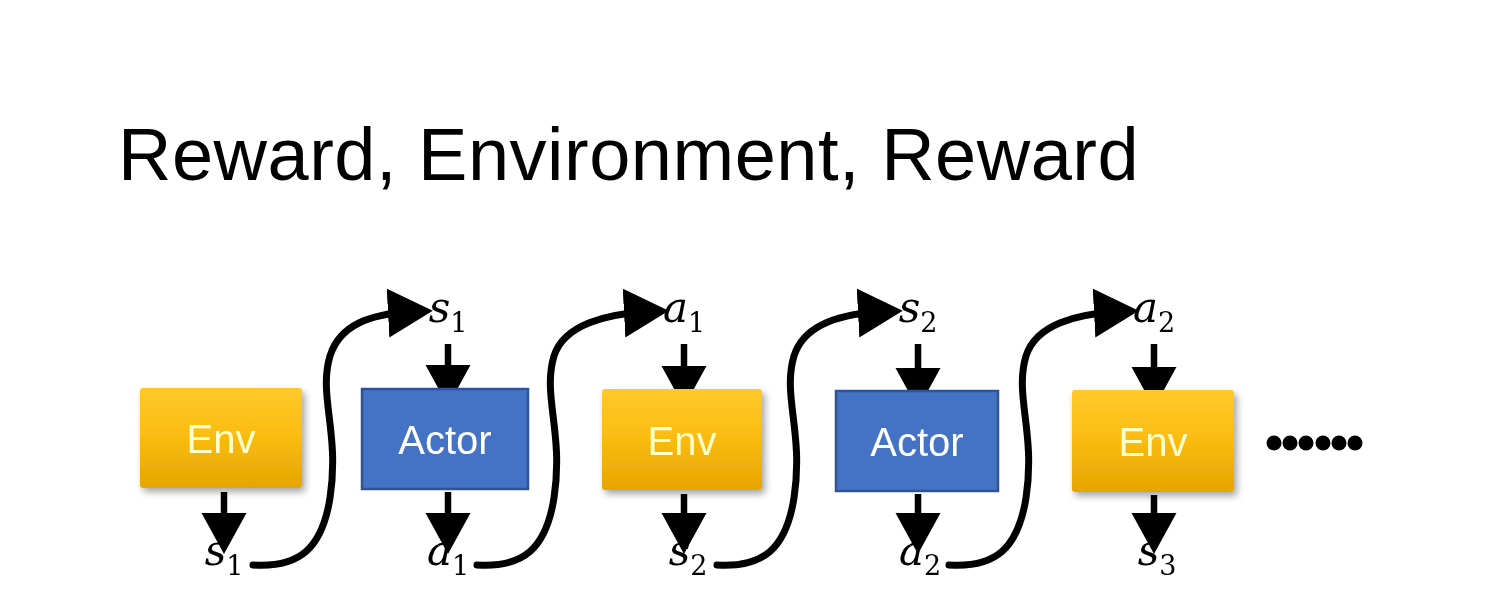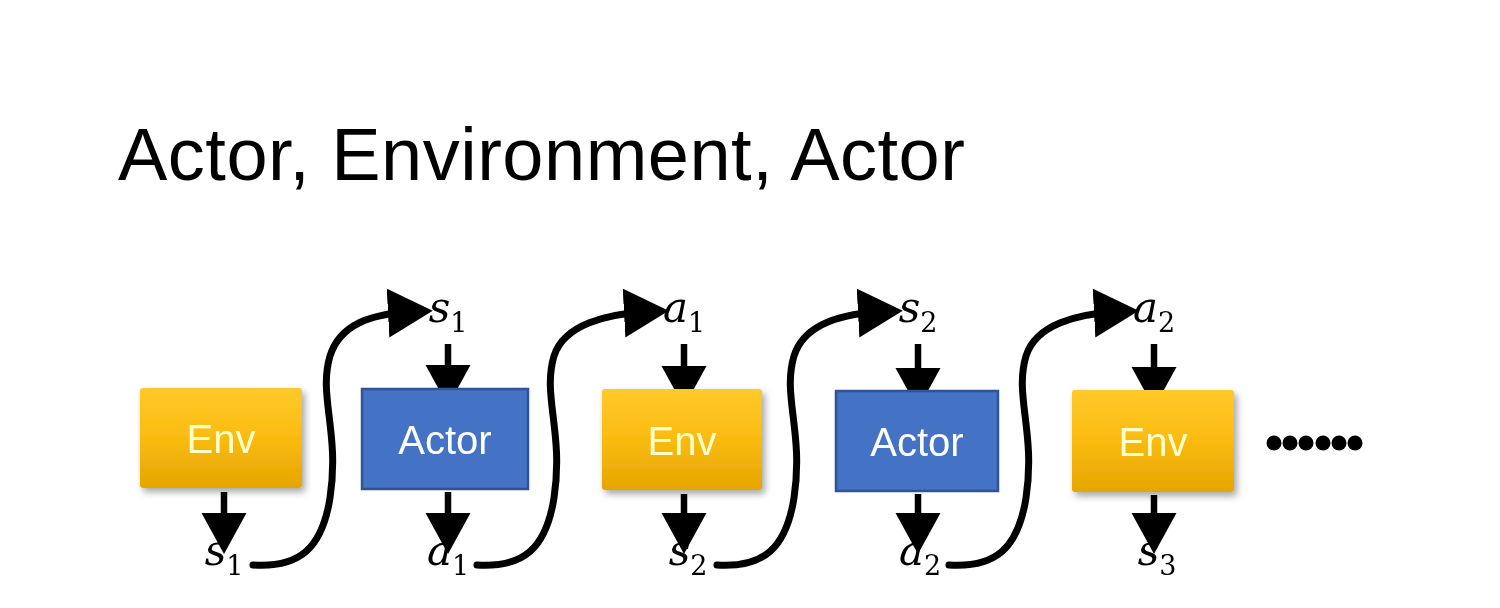--- a/index.html
+++ b/index.html
@@ -66,21 +66,21 @@
     stroke-width: 6.5;
     fill: none;
   }
   .dot {
     fill: #000000;
   }
 </style>
 </head>
 <body>
 
-<div id="page-title">Actor, Environment, Actor</div>
+<div id="page-title">Reward, Environment, Reward</div>
 
 <svg id="diagram" viewBox="0 0 1500 608" xmlns="http://www.w3.org/2000/svg">
   <defs>
     <linearGradient id="envGrad" x1="0" y1="0" x2="0" y2="1">
       <stop offset="0%" stop-color="#FFC92B"></stop>
       <stop offset="45%" stop-color="#FBBD12"></stop>
       <stop offset="100%" stop-color="#E6A500"></stop>
     </linearGradient>
     <filter id="boxShadow" x="-30%" y="-30%" width="180%" height="190%">
       <feDropShadow dx="3" dy="4" stdDeviation="3.5" flood-color="#000000" flood-opacity="0.35"></feDropShadow>

